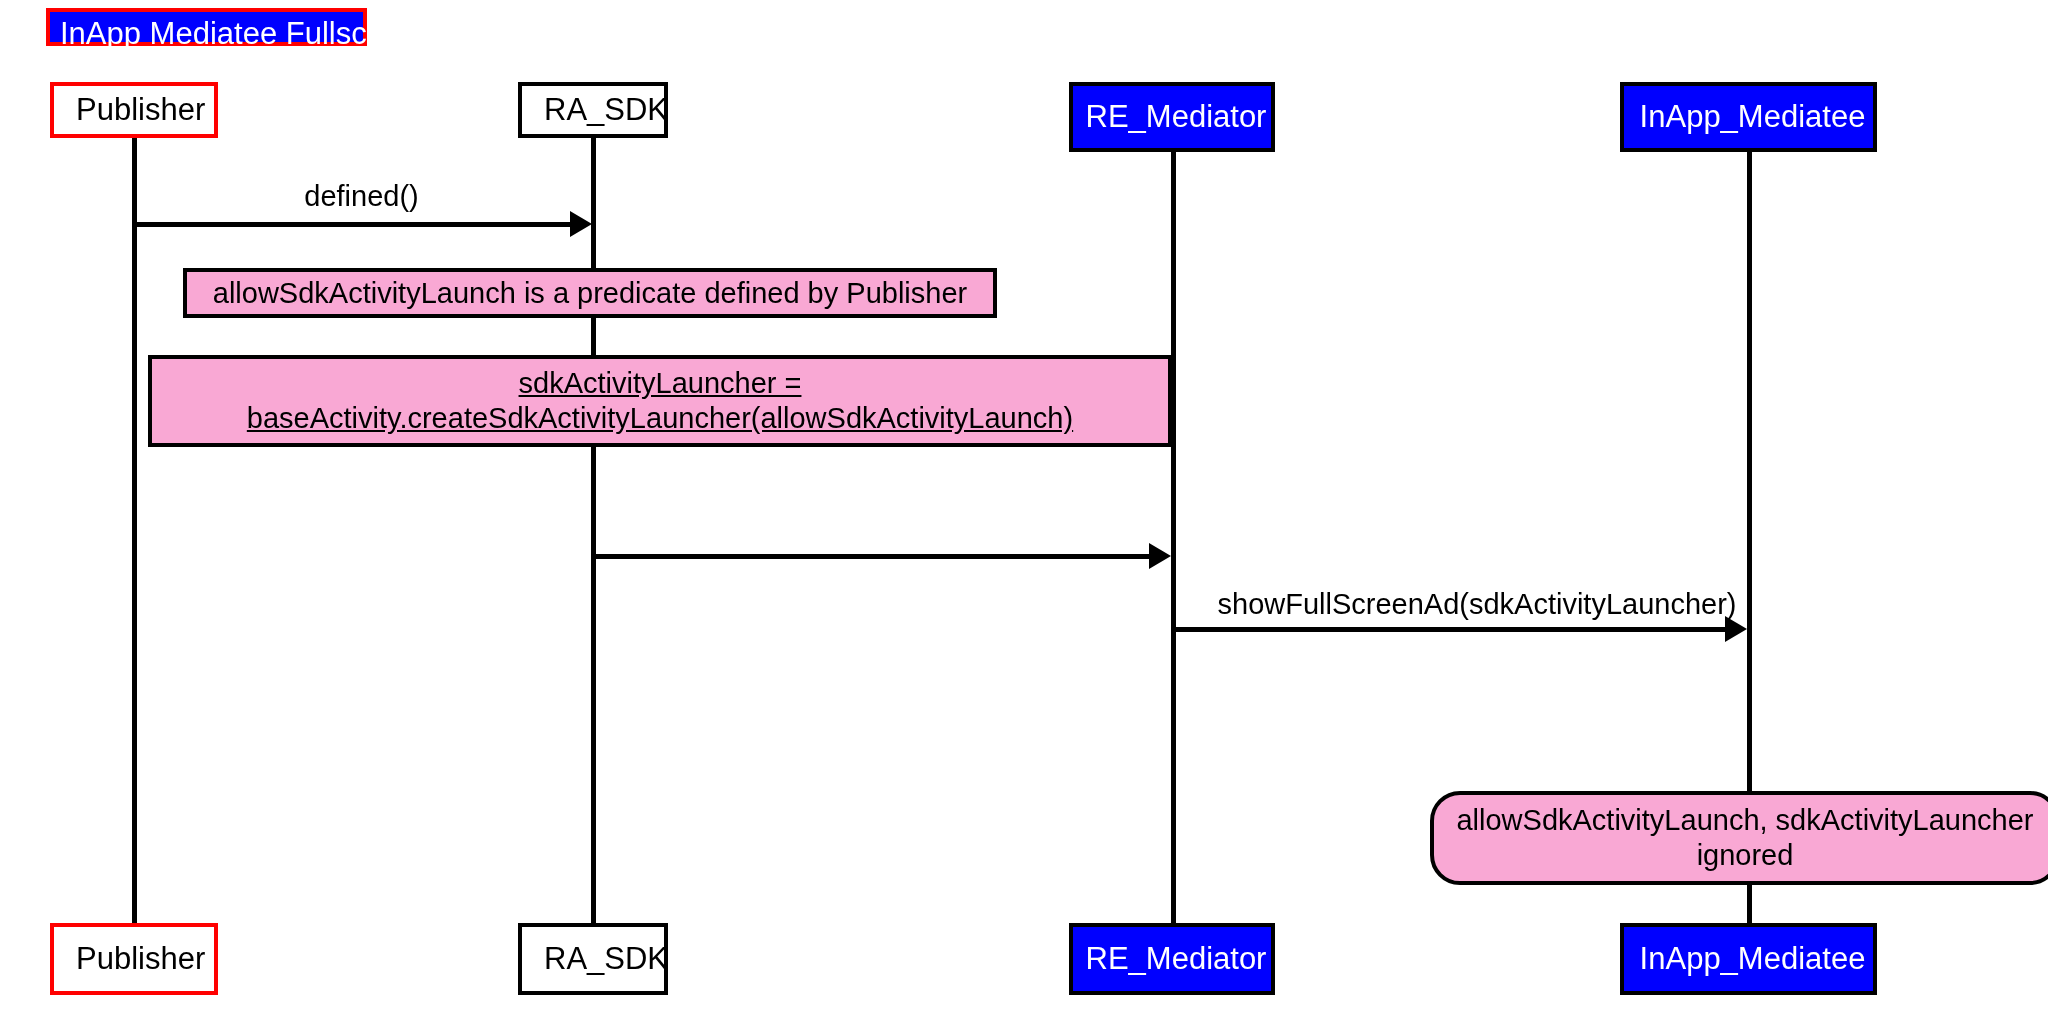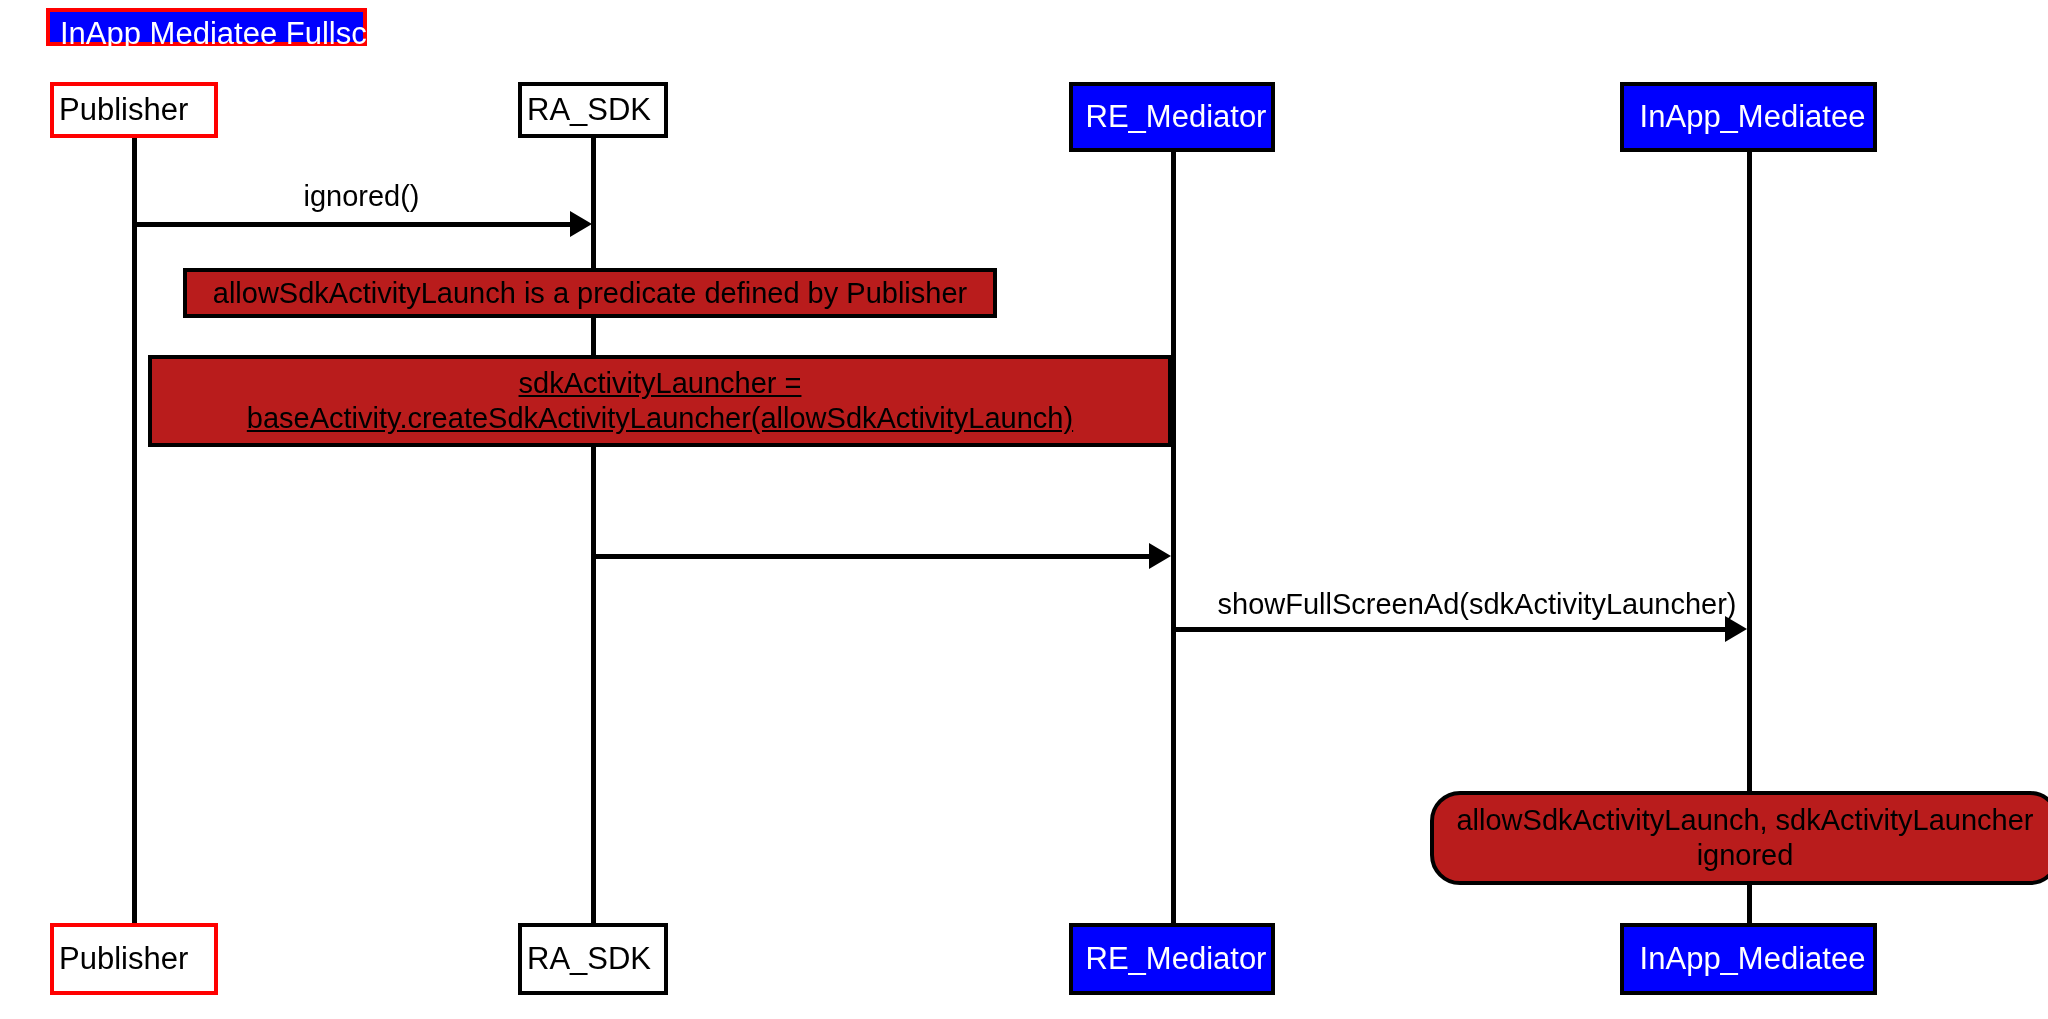--- a/index.html
+++ b/index.html
@@ -41,21 +41,21 @@
 
   
   .participant {
     position: absolute;
     box-sizing: border-box;
     display: flex;
     align-items: center;
     justify-content: flex-start;
     font-size: 31px;
     white-space: nowrap;
-    padding-left: 5px;
+    padding-left: 22px;
   }
   .participant.plain {
     background: #ffffff;
     border: 4px solid #000000;
     color: #000000;
   }
   .participant.redborder {
     background: #ffffff;
     border: 4px solid #ff0000;
     color: #000000;
@@ -88,21 +88,21 @@
     color: #000000;
     text-align: center;
     line-height: 1.16;
     white-space: pre-line;
   }
 
   
   .note {
     position: absolute;
     box-sizing: border-box;
-    background: #b91c1c;
+    background: #f9a8d4;
     border: 4px solid #000000;
     color: #000000;
     font-size: 29px;
     line-height: 1.2;
     display: flex;
     flex-direction: column;
     justify-content: center;
     padding: 4px 10px;
     white-space: pre-line;
   }
@@ -130,21 +130,21 @@
   <div class="participant bluefill" style="left:1580px; top:82px; width:257px; height:70px;">InApp_Mediatee</div>
 
   <div class="participant redborder" style="left:10px; top:923px; width:168px; height:72px;">Publisher</div>
 
   <div class="participant plain" style="left:478px; top:923px; width:150px; height:72px;">RA_SDK</div>
 
   <div class="participant bluefill" style="left:1029px; top:923px; width:206px; height:72px;">RE_Mediator</div>
 
   <div class="participant bluefill" style="left:1580px; top:923px; width:257px; height:72px;">InApp_Mediatee</div>
 
-  <div class="msg-label" style="left:92px; top:180px; width:459px;">ignored()</div>
+  <div class="msg-label" style="left:92px; top:180px; width:459px;">defined()</div>
   <div class="msg-line" style="left:92px; top:222px; width:440px;"></div>
   <div class="msg-head" style="left:530px; top:211px;"></div>
 
   <div class="note center" style="left:143px; top:268px; width:814px; height:50px;">allowSdkActivityLaunch is a predicate defined by Publisher</div>
 
   <div class="note center" style="left:108px; top:355px; width:1024px; height:92px;text-decoration:underline;">sdkActivityLauncher =
 baseActivity.createSdkActivityLauncher(allowSdkActivityLaunch)</div>
 
   <div class="msg-line" style="left:551px; top:554px; width:560px;"></div>
   <div class="msg-head" style="left:1109px; top:543px;"></div>

